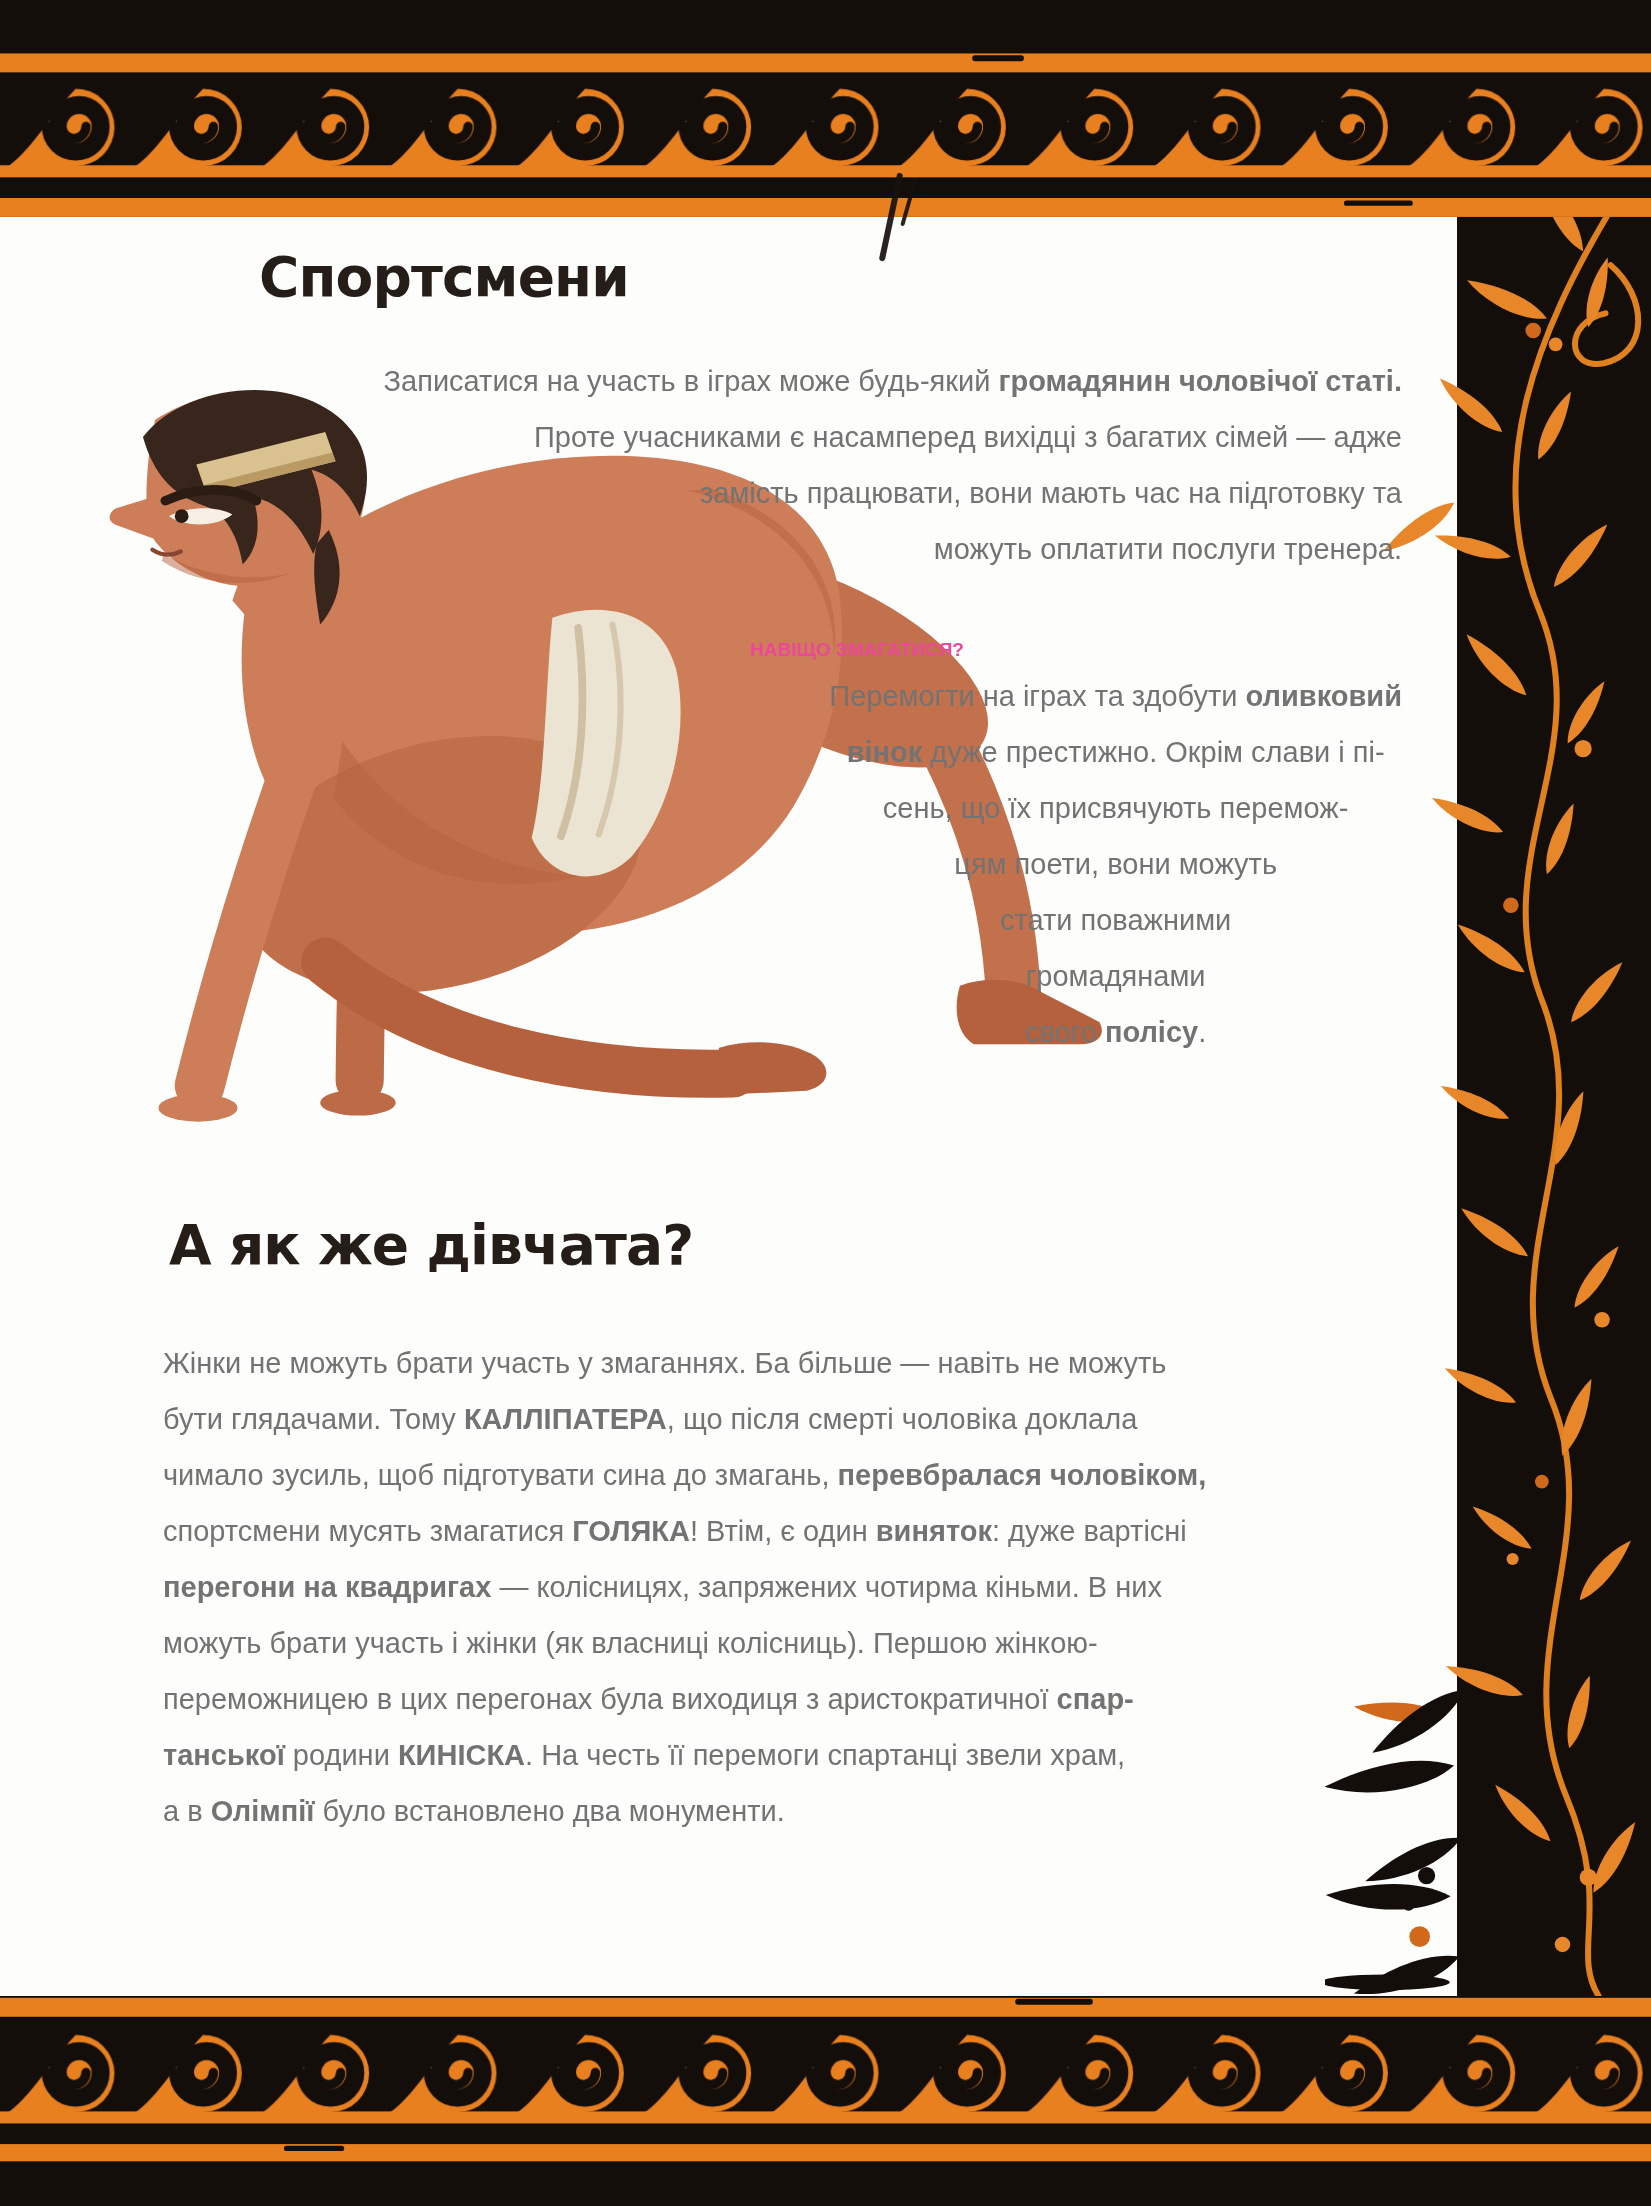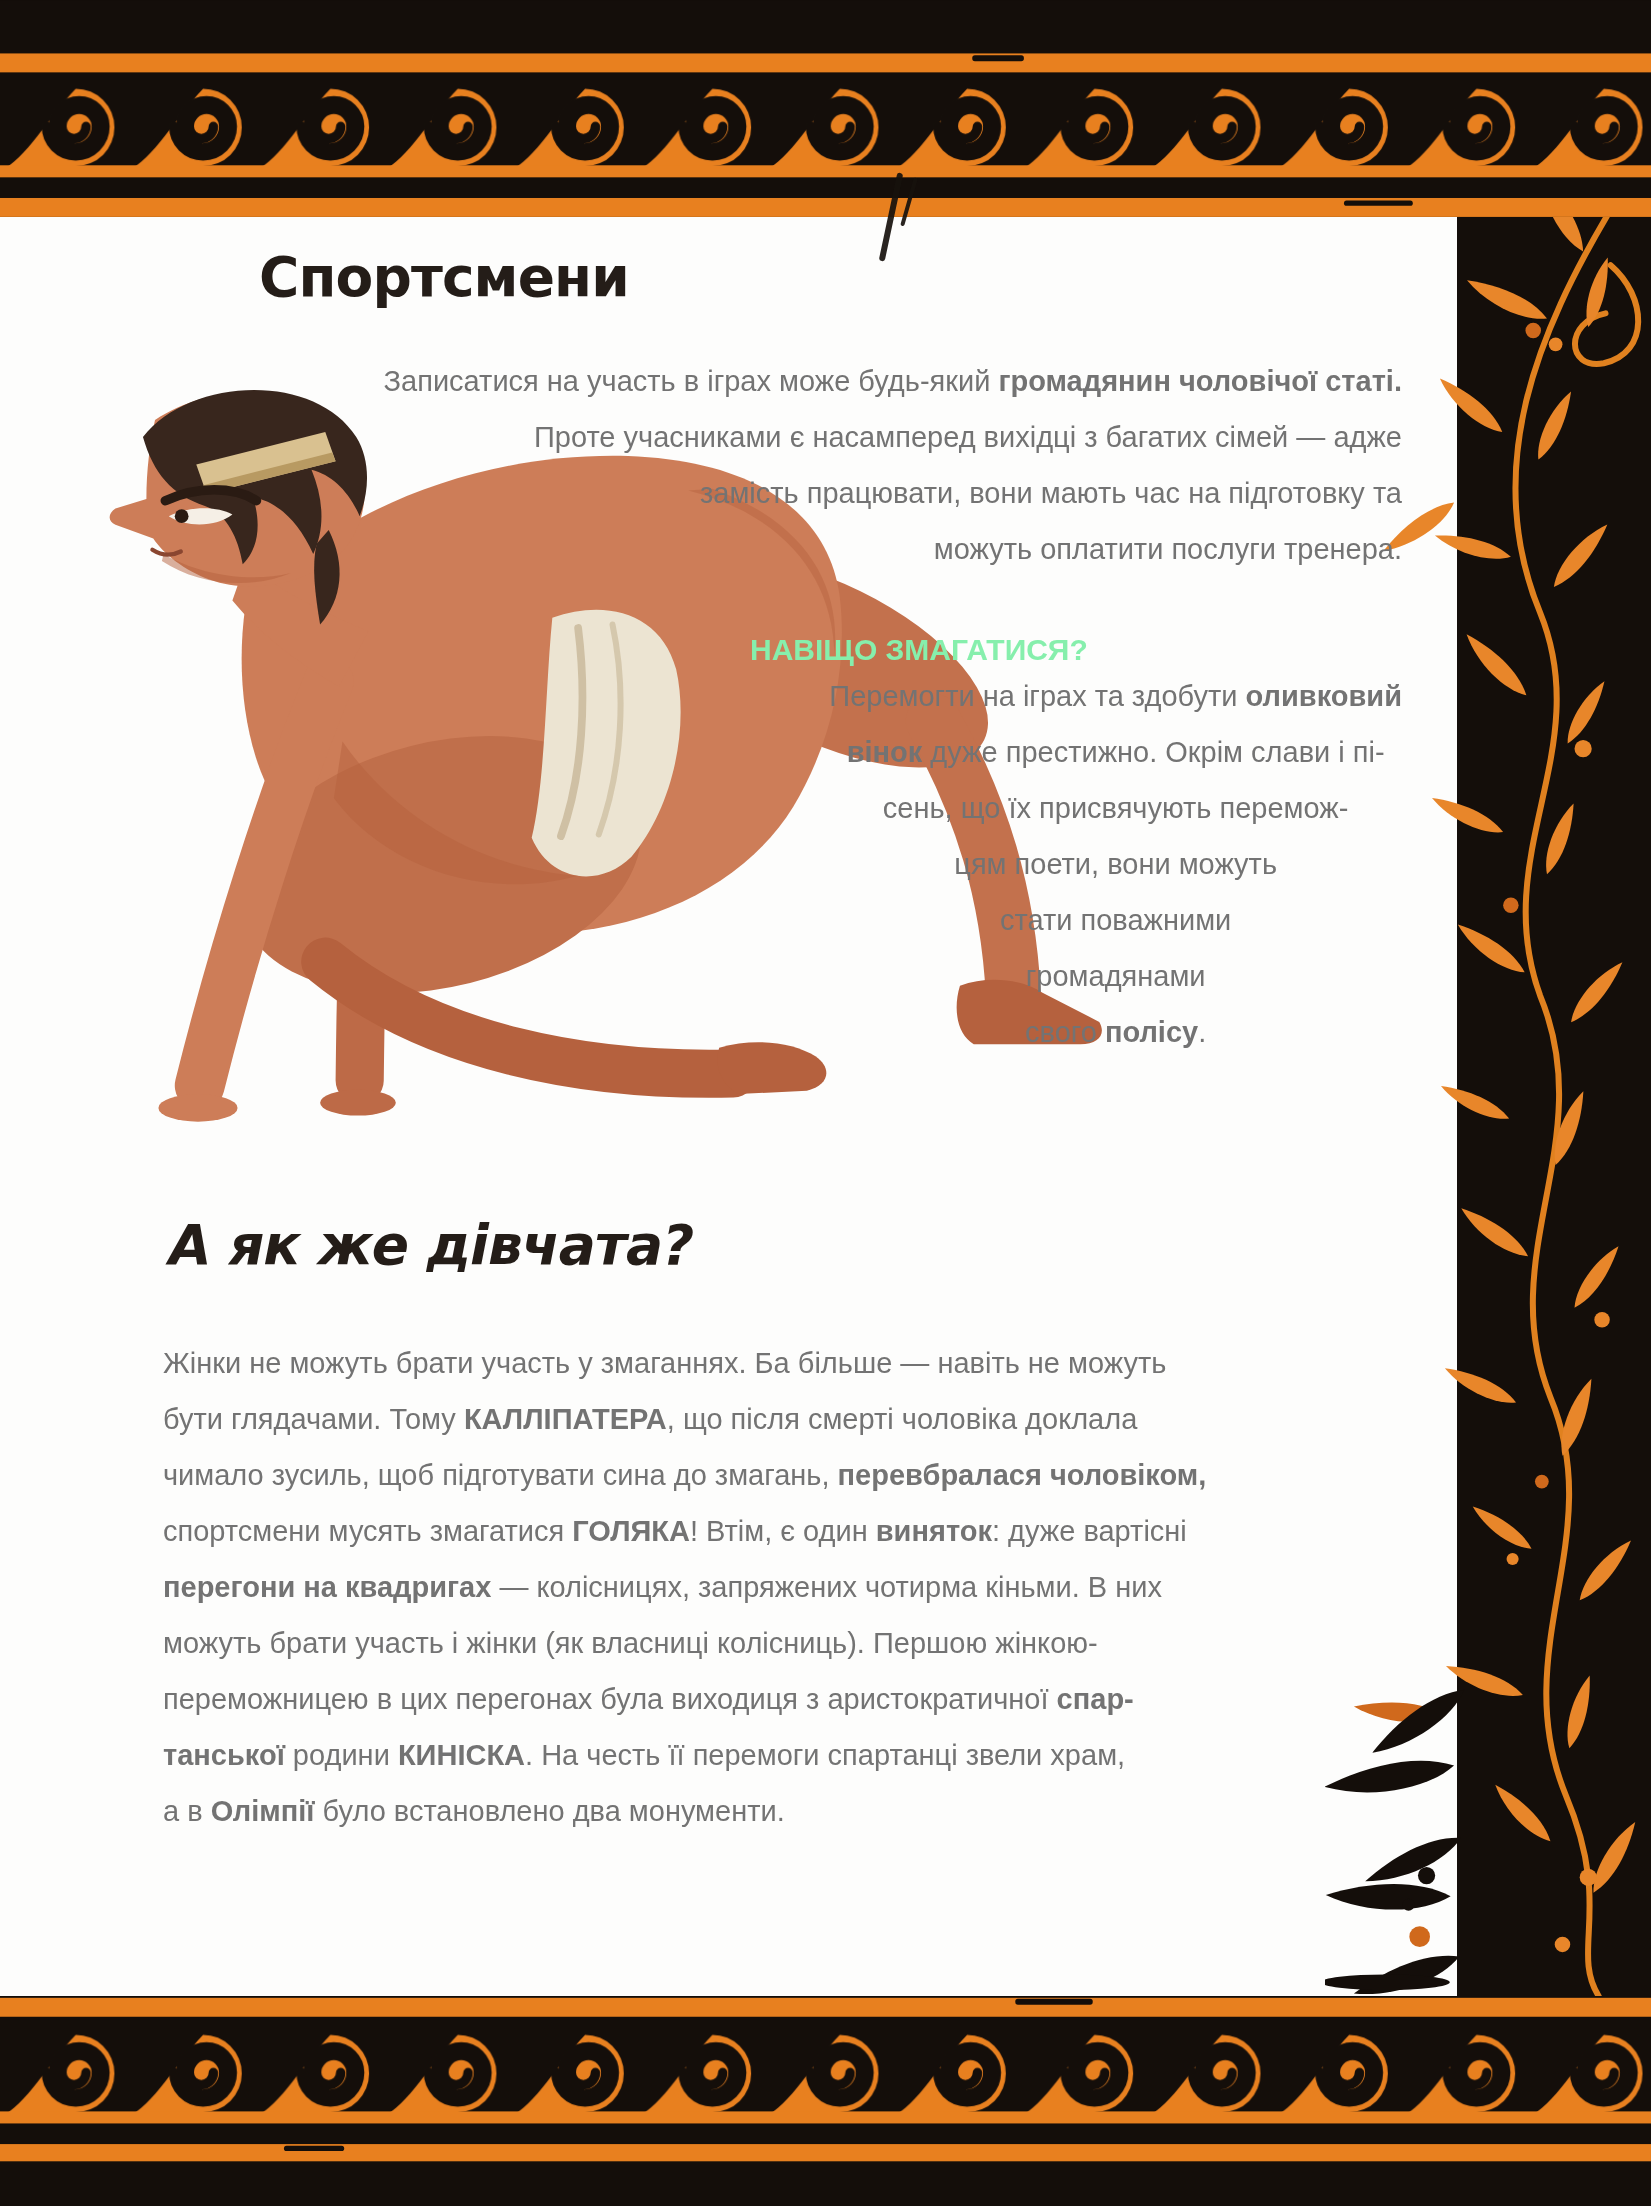--- a/index.html
+++ b/index.html
@@ -9,27 +9,27 @@
     font-family:"Liberation Sans",sans-serif;
   }
   .white-page{position:absolute;left:0;top:217px;width:1457px;height:1779px;background:#fdfdfc;}
   .top-border{position:absolute;left:0;top:0;}
   .bottom-border{position:absolute;left:0;top:1996px;}
   .vine{position:absolute;left:1325px;top:217px;}
   .athlete{position:absolute;left:69px;top:370px;}
   .title{position:absolute;margin:4px;font-family:"DejaVu Sans",sans-serif;font-weight:700;
          font-size:55px;color:#241d18;letter-spacing:-0.9px;line-height:1.1;}
   .t1{left:255px;top:243px;}
-  .t2{left:165px;top:1211px;font-style:italic;}
+  .t2{left:165px;top:1211px;}
   .para{position:absolute;font-size:29px;line-height:56px;color:#737373;}
   .tline{white-space:nowrap;}
   .b{font-weight:700;}
   .p-intro{right:250px;top:353px;text-align:right;}
-  .why-head{position:absolute;left:750px;top:622px;font-size:30px;line-height:56px;
-            font-weight:700;color:#86efac;white-space:nowrap;}
+  .why-head{position:absolute;left:750px;top:622px;font-size:19px;line-height:56px;
+            font-weight:700;color:#ec4899;white-space:nowrap;}
   .p-why{right:250px;top:668px;text-align:center;}
   .p-girls{left:163px;top:1335px;text-align:left;}
   .scratch{position:absolute;background:#17110d;border-radius:3.4px;opacity:.92;}
   .s1{left:888px;top:172px;width:6px;height:90px;transform:rotate(12deg);}
   .s2{left:907px;top:177px;width:4.3px;height:50px;transform:rotate(16deg);}
 </style>
 </head>
 <body>
 
 <svg class="top-border" width="1652" height="217" viewBox="0 0 1920 252">

